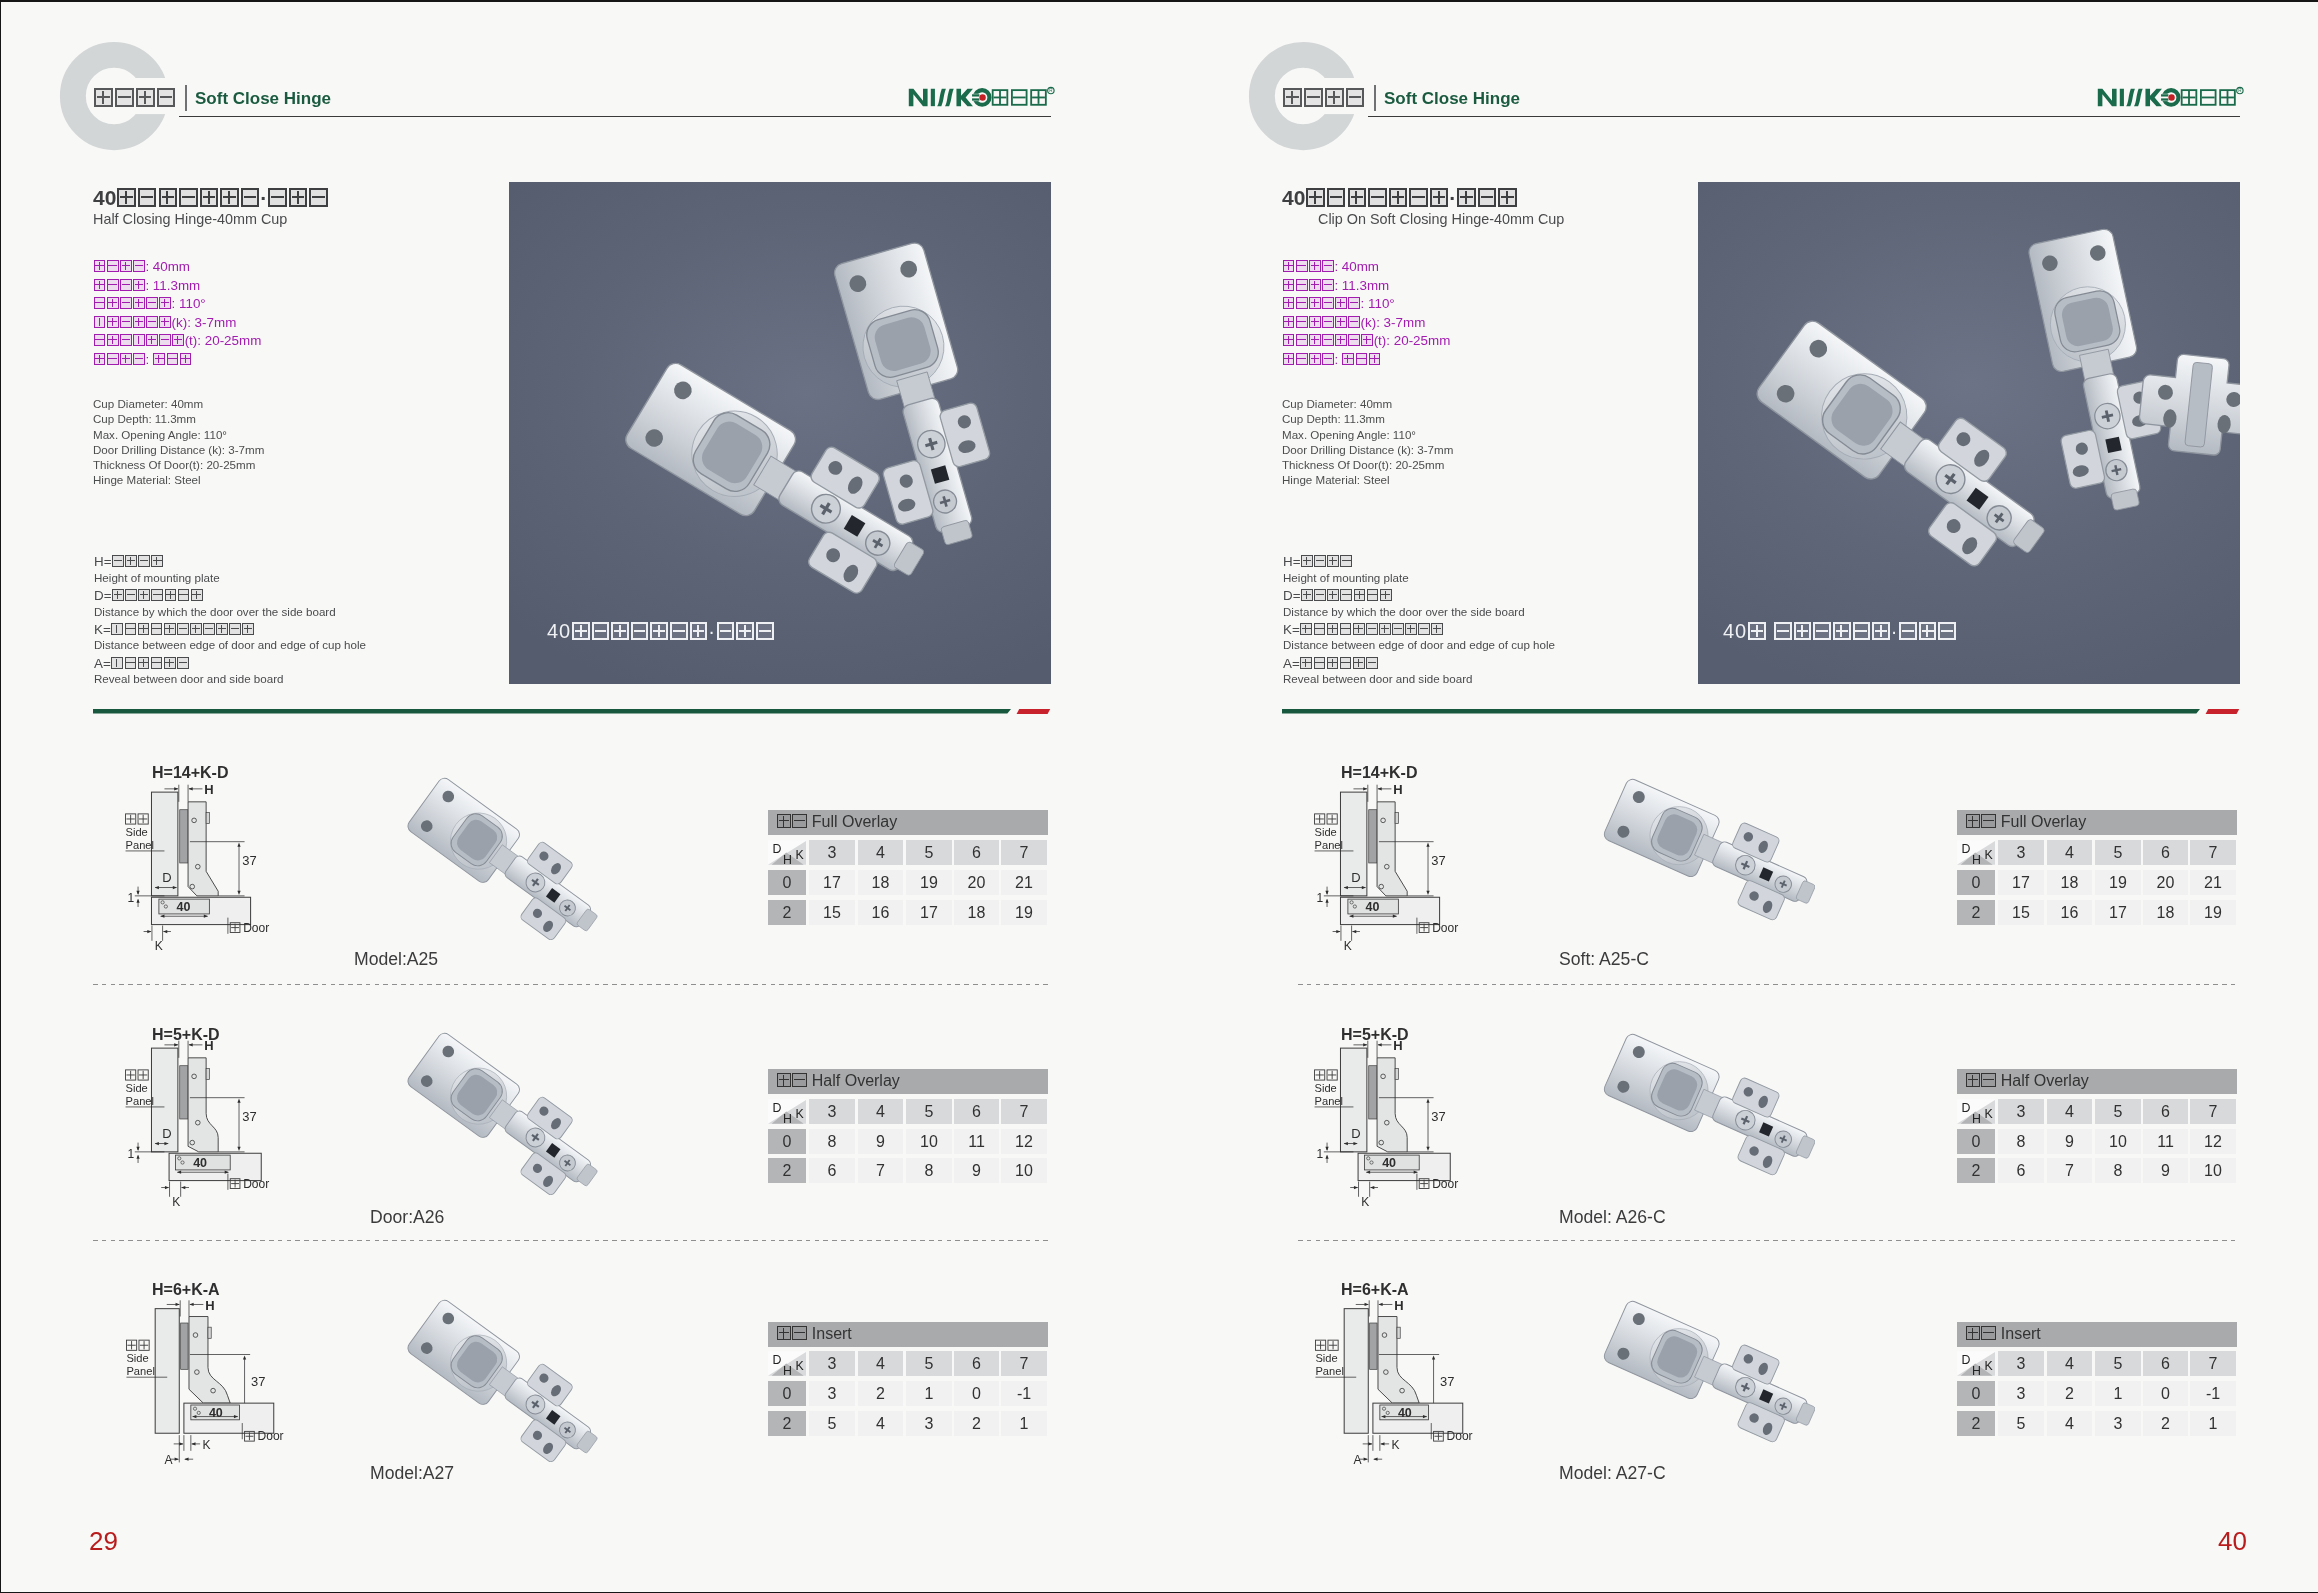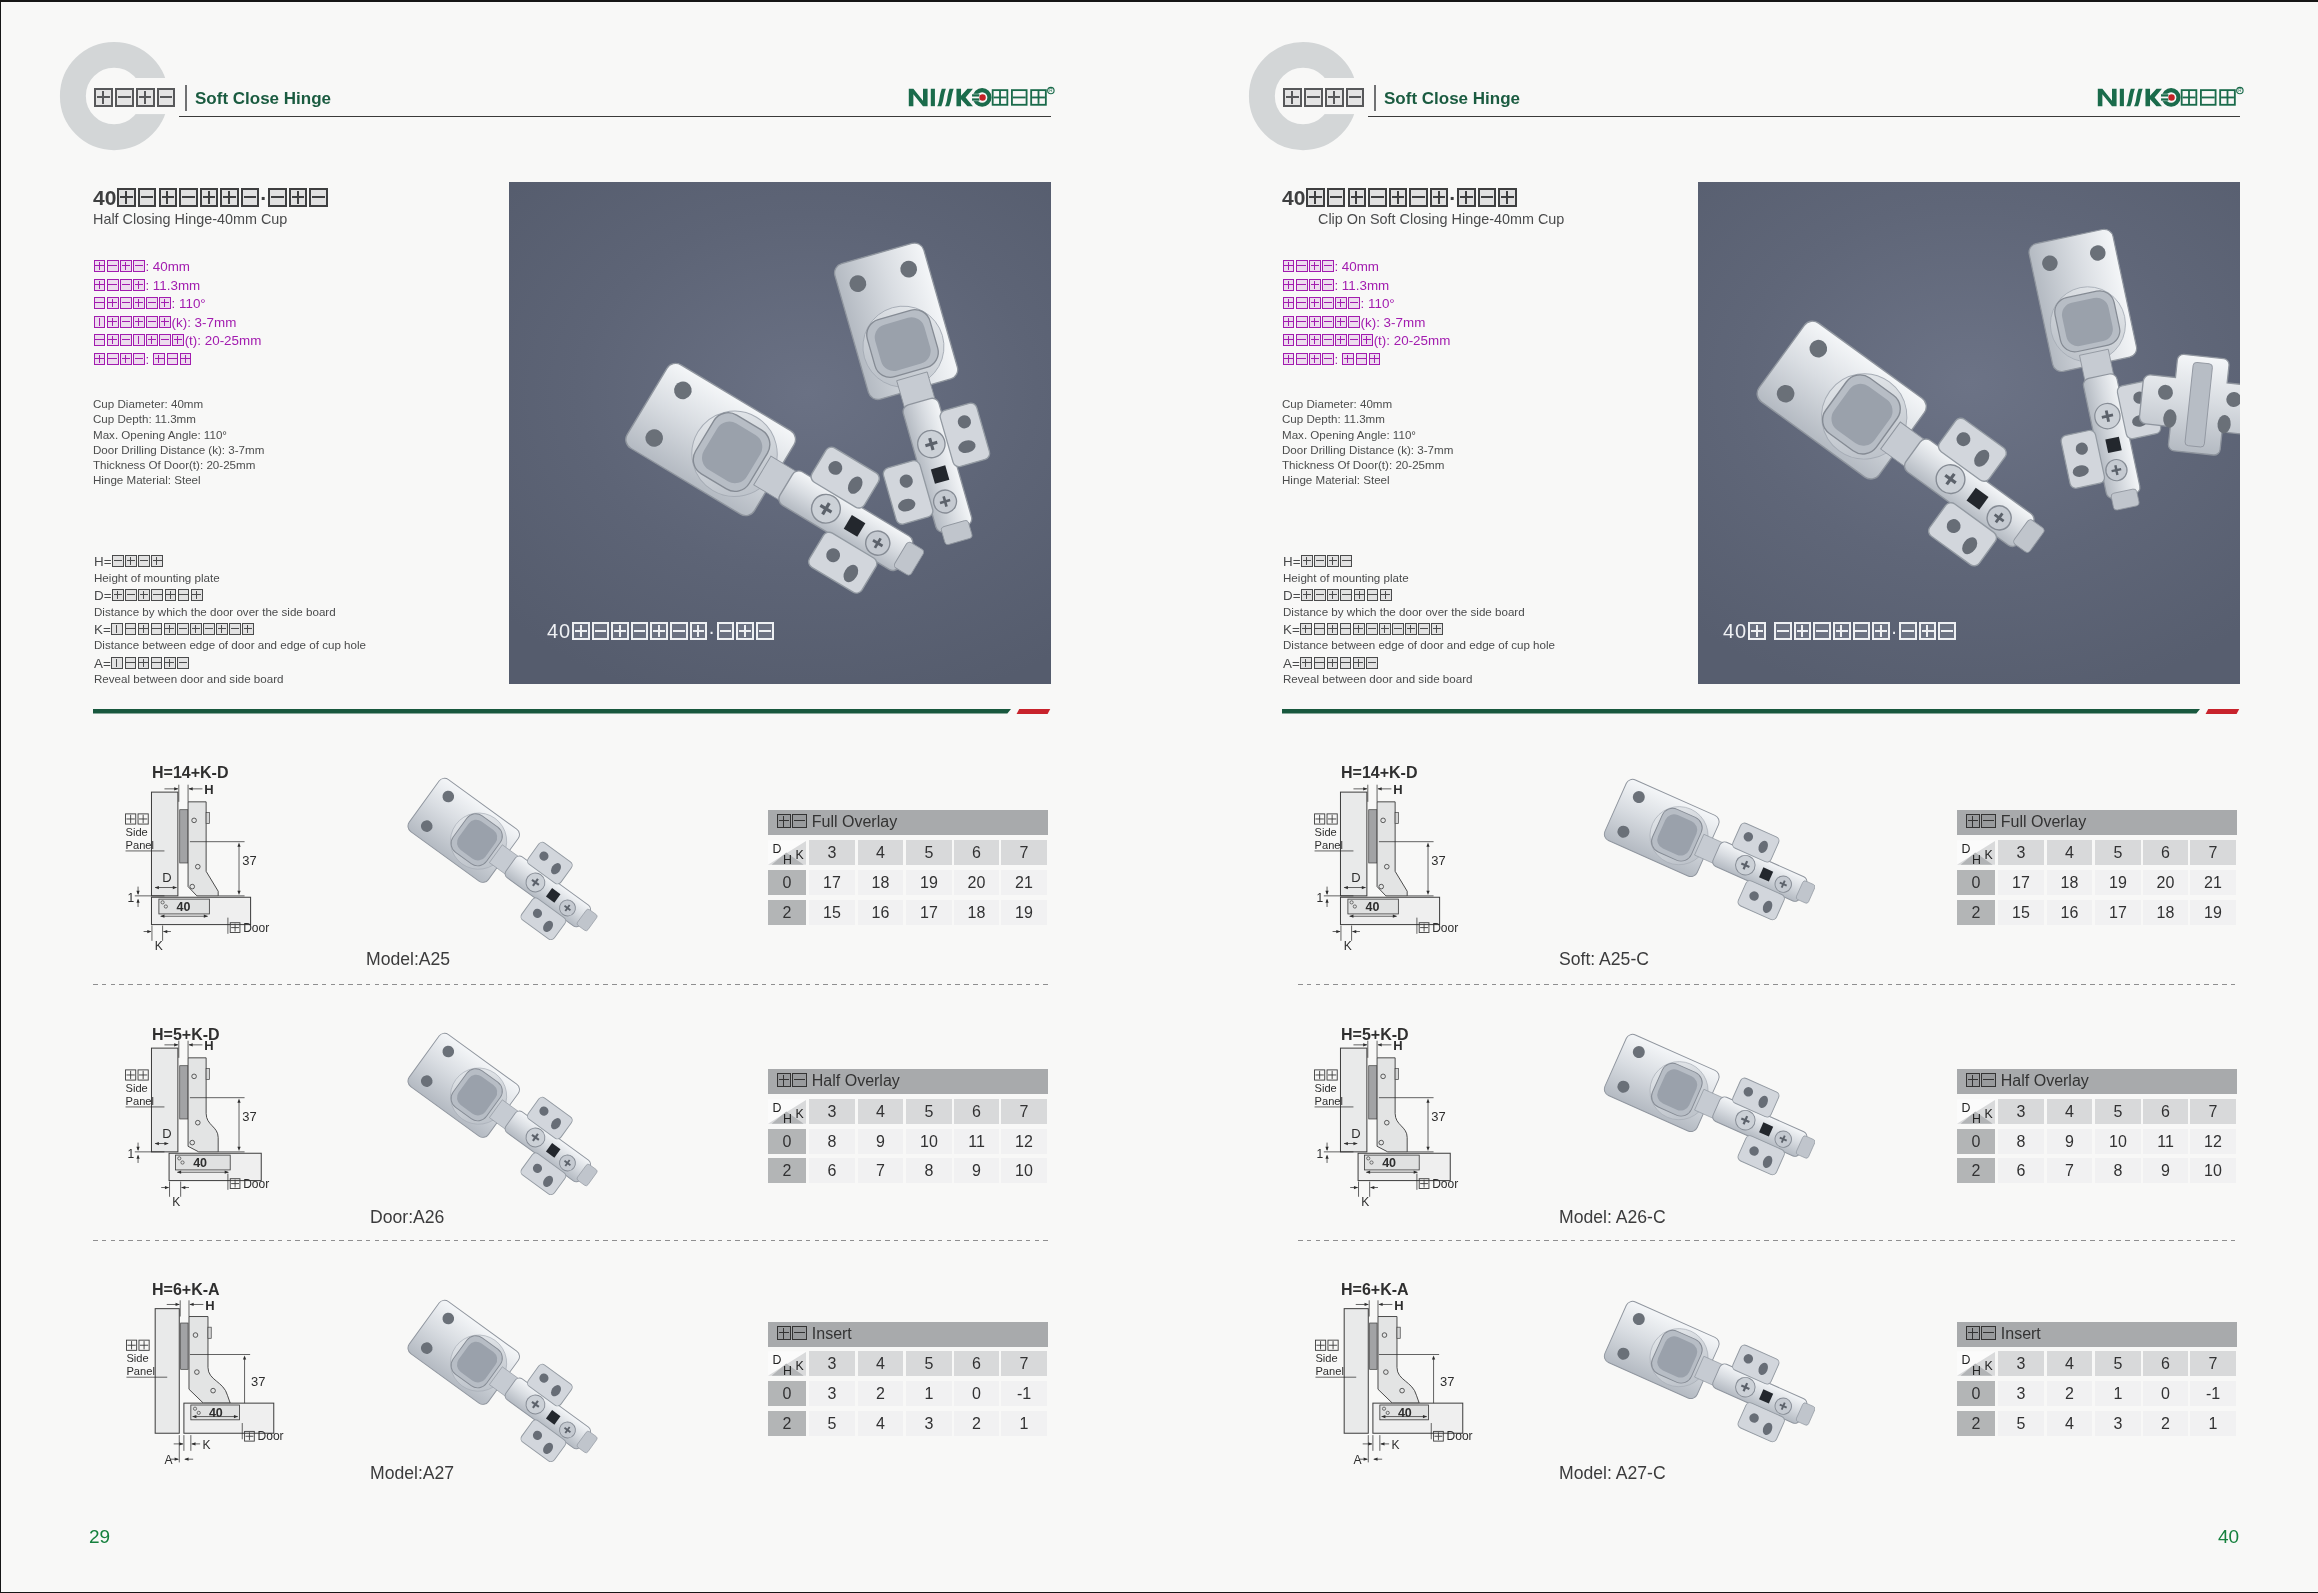--- a/index.html
+++ b/index.html
@@ -16,21 +16,21 @@
 .title b.g.v::after,.hdr-cn b.g.v::after,.caption b.g.v::after{border-left-width:.1em}
 .hdr-en{font-weight:bold;color:#1a5b40}
 .title{font-weight:bold;color:#3e3f40}
 .sub{color:#4a4b4c}
 .spec{color:#a21caf;line-height:18.5px;font-size:13.4px;white-space:nowrap}
 .espec{color:#4c4d4d;line-height:15.3px;font-size:11.6px;white-space:nowrap}
 .legend{color:#4a4b4c;white-space:nowrap}
 .legend .cnl{font-size:13.4px;line-height:16.7px}
 .legend .enl{font-size:11.6px;line-height:14px;margin-bottom:3.2px}
 .model{font-size:17.6px;color:#3b3b3c}
-.pagenum{font-size:19px;color:#15803d}
+.pagenum{font-size:26px;color:#b91c1c}
 .caption{font-size:20px;color:#eef0f3;letter-spacing:0.9px}
 
 .tbl{position:absolute;width:280px}
 .hd{position:absolute;left:0;width:280px;height:24.6px;background:#a8aaac;color:#333;font-size:16px;line-height:24.6px;padding-left:8px;box-sizing:border-box;white-space:nowrap}
 .cell{position:absolute;height:25px;font-size:16px;line-height:25px;text-align:center;color:#323233}
 .colh{background:#d8d9da}
 .rowl{background:#b3b5b6}
 .data{background:#f1f1f2}
 .dash{position:absolute;height:1.4px;background-image:repeating-linear-gradient(90deg,#8f8f90 0,#8f8f90 4.6px,transparent 4.6px,transparent 8.8px)}
 </style>
@@ -320,21 +320,21 @@
       </g>
       <text x="16" y="119" font-size="24" fill="#2e2e2e" font-family="Liberation Sans">Side</text>
       <text x="16" y="146" font-size="24" fill="#2e2e2e" font-family="Liberation Sans">Panel</text>
       <line x1="16" y1="151" x2="100" y2="151" stroke="#2e2e2e" stroke-width="1.6" fill="none"></line>
     </svg>
 
 <svg class="abs" style="left:385px;top:756px" width="213" height="195" viewBox="0 0 460 420">
       <use href="#hinge" transform="translate(170,160) rotate(36) scale(0.66)"></use>
     </svg>
 
-<div class="abs model" style="left:366px;top:949px">Model:A25</div>
+<div class="abs model" style="left:354px;top:949px">Model:A25</div>
 
 <div class="abs tbl hd" style="left:768px;top:810px;width:280px;height:24.6px;background:#a8aaac;color:#333;font-size:16px;line-height:24.6px;padding-left:8px;box-sizing:border-box"><b class="g v"></b><b class="g"></b> Full Overlay</div>
 
 <svg class="abs" style="left:768px;top:840px" width="38" height="25" viewBox="0 0 83 54">
       <rect width="83" height="54" fill="#fbfbfb"></rect>
       <polygon points="0,54 83,2 83,54" fill="#d9dadb"></polygon>
       <polygon points="8,54 40,27 78,54" fill="#b2b4b6"></polygon>
       <text x="10" y="28" font-size="27" fill="#222" font-family="Liberation Sans">D</text>
       <text x="60" y="42" font-size="27" fill="#222" font-family="Liberation Sans">K</text>
       <text x="33" y="53" font-size="27" fill="#222" font-family="Liberation Sans">H</text>

